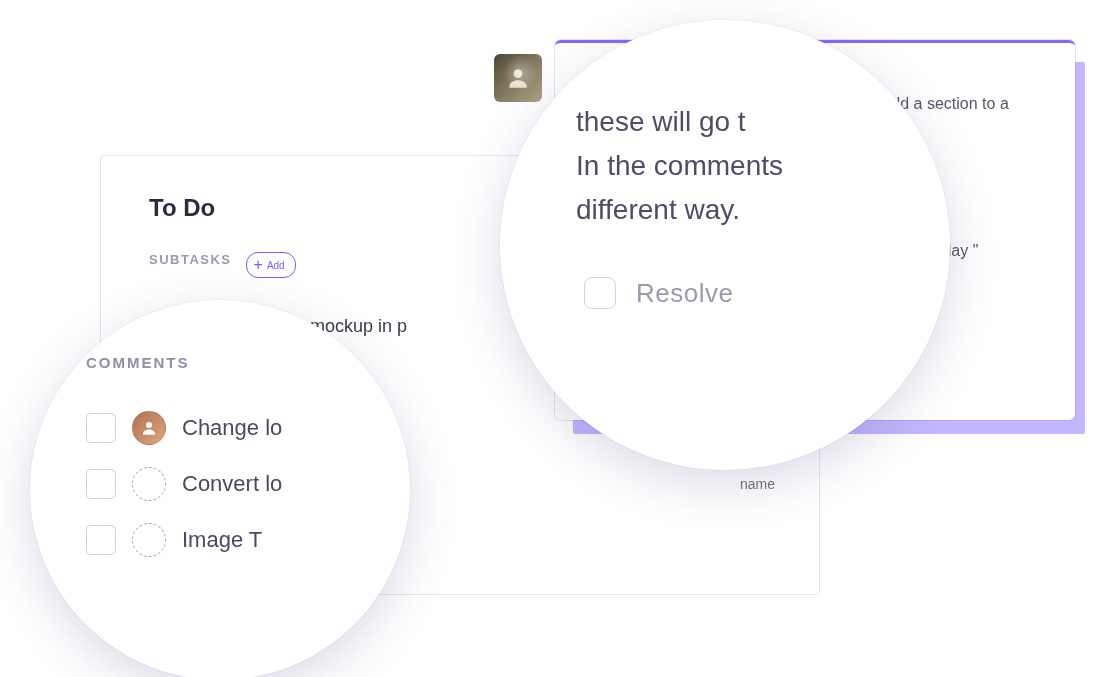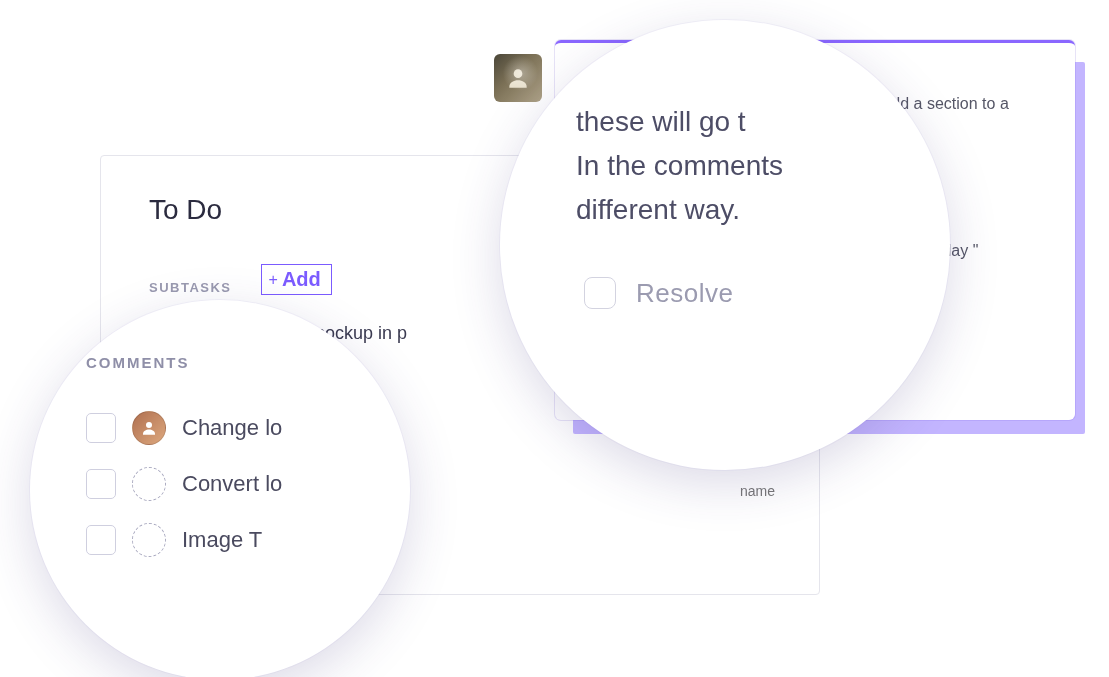--- a/index.html
+++ b/index.html
@@ -10,28 +10,28 @@
   
   .todo-card {
     position: absolute;
     left: 100px; top: 155px;
     width: 720px; height: 440px;
     background: #fff;
     border: 1px solid #e5e5ec;
     border-radius: 4px;
     padding: 38px 44px 40px 48px;
   }
-  .todo-title { font-size: 28px; color: #2b2b3f; font-weight: 400; margin-bottom: 38px; }
-  .sub-row { display:flex; align-items:flex-end; gap:29px; margin-bottom:24px; }
+  .todo-title { font-size: 24px; color: #2b2b3f; font-weight: 700; margin-bottom: 30px; }
+  .sub-row { display:flex; align-items:flex-start; gap:14px; margin-bottom:34px; }
   .sub-label { font-size: 13px; letter-spacing: 1.5px; color:#9a9ab0; font-weight:600; }
   .add-btn {
     border:1px solid #7b5bff; color:#7b5bff; background:#fff;
-    font-size:20px; padding:3px 10px 3px 7px; border-radius:0;
+    font-size:10px; padding:3px 10px 3px 7px; border-radius:12px;
     display:inline-flex; align-items:center; gap:4px; cursor:pointer;
-    font-weight:700;
+    font-weight:400;
   }
   .add-btn::before { content:"+"; font-size:16px; font-weight:400; }
   .task-line { display:flex; align-items:center; gap:12px; margin: 0 0 14px 0; font-size:18px; color:#3a3a50;}
   .task-line.sub { font-size: 16px; color:#555; margin-left: 48px;}
   .chk { width:20px; height:20px; min-width:20px; border:1px solid #b0b0c8; border-radius:4px; display:inline-block;}
   .chk.active { border:2px solid #4d6dff; background:#4d6dff; position:relative;}
   .chk.active::after{content:"";position:absolute;left:5px;top:1px;width:5px;height:10px;border:solid #fff;border-width:0 2px 2px 0;transform:rotate(45deg);}
   .avatar-ph {
     width:28px; height:28px; min-width:28px; border-radius:50%;
     border:1px dashed #a8a8c0; display:inline-block;

